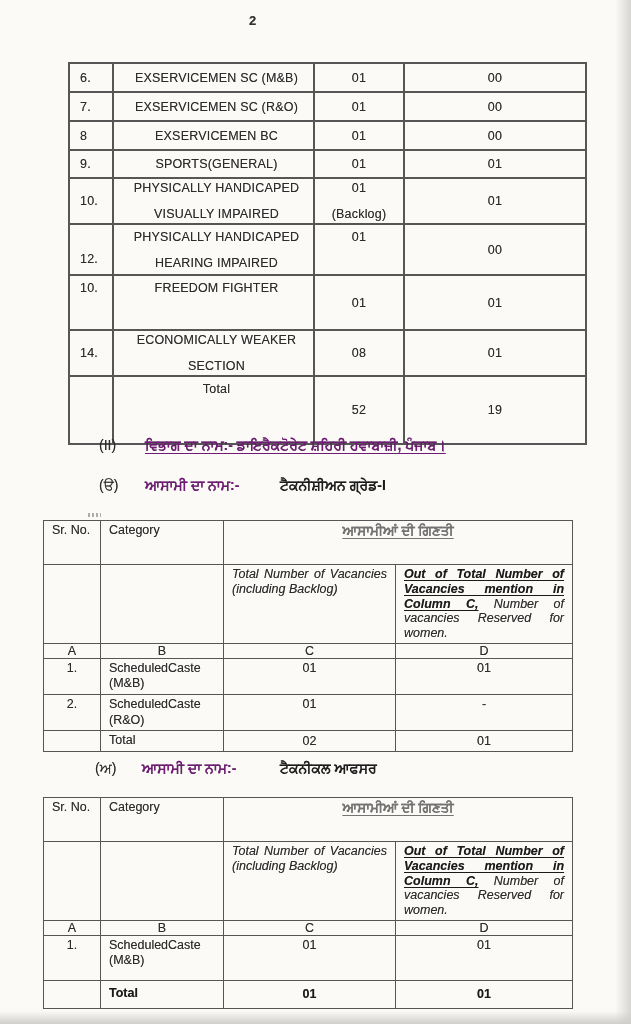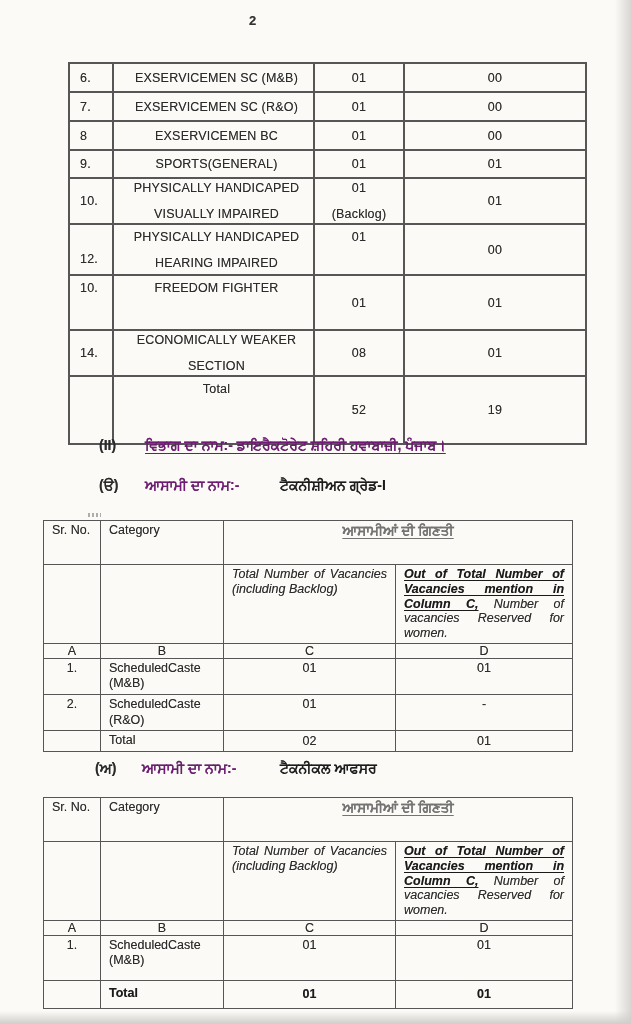--- a/index.html
+++ b/index.html
@@ -47,21 +47,21 @@
   #top-table tr:nth-child(6) td:nth-child(1){vertical-align:bottom;padding-bottom:8px;}
   #top-table tr:nth-child(6) td:nth-child(2),
   #top-table tr:nth-child(6) td:nth-child(3){vertical-align:top;padding-top:5px;}
   #top-table tr:nth-child(7) td:nth-child(1),
   #top-table tr:nth-child(7) td:nth-child(2),
   #top-table tr:nth-child(9) td:nth-child(1),
   #top-table tr:nth-child(9) td:nth-child(2){vertical-align:top;padding-top:5px;}
 
   
   .section-line{position:absolute;left:0;width:100%;height:22px;font-size:14px;}
-  .section-line .marker{position:absolute;left:99px;font-weight:bold;color:#2a2a2a;}
+  .section-line .marker{position:absolute;left:99px;font-weight:normal;color:#2a2a2a;}
   .section-line .s-label{position:absolute;left:145px;font-weight:bold;color:#701a75;}
   .section-line .s-value{position:absolute;left:280px;font-weight:bold;color:#1c1c1c;}
   #dept-line{top:437px;}
   #dept-line .s-label{text-decoration:underline;text-underline-offset:3px;}
   #post1-line{top:477px;}
   #post2-line{top:760px;}
   #post2-line .marker{left:95px;}
   #post2-line .s-label{left:142px;}
 
   

